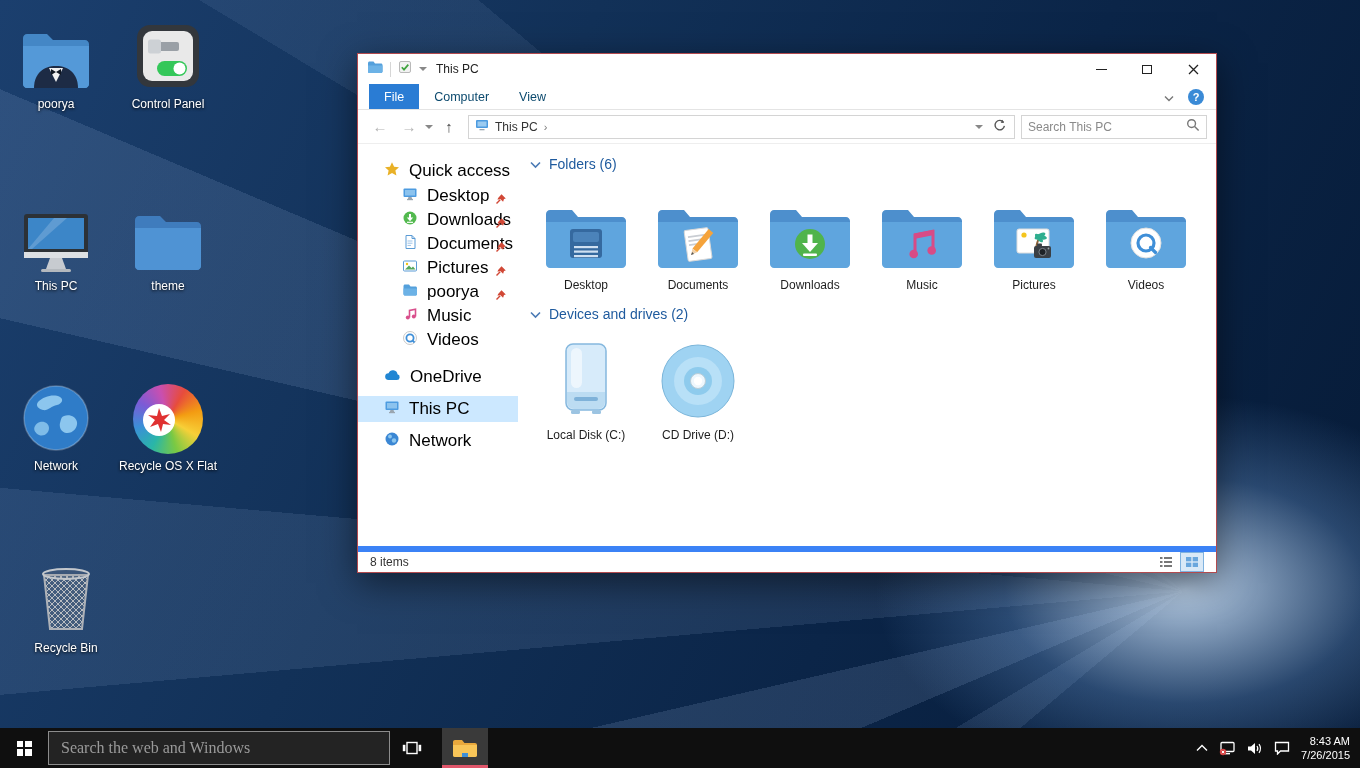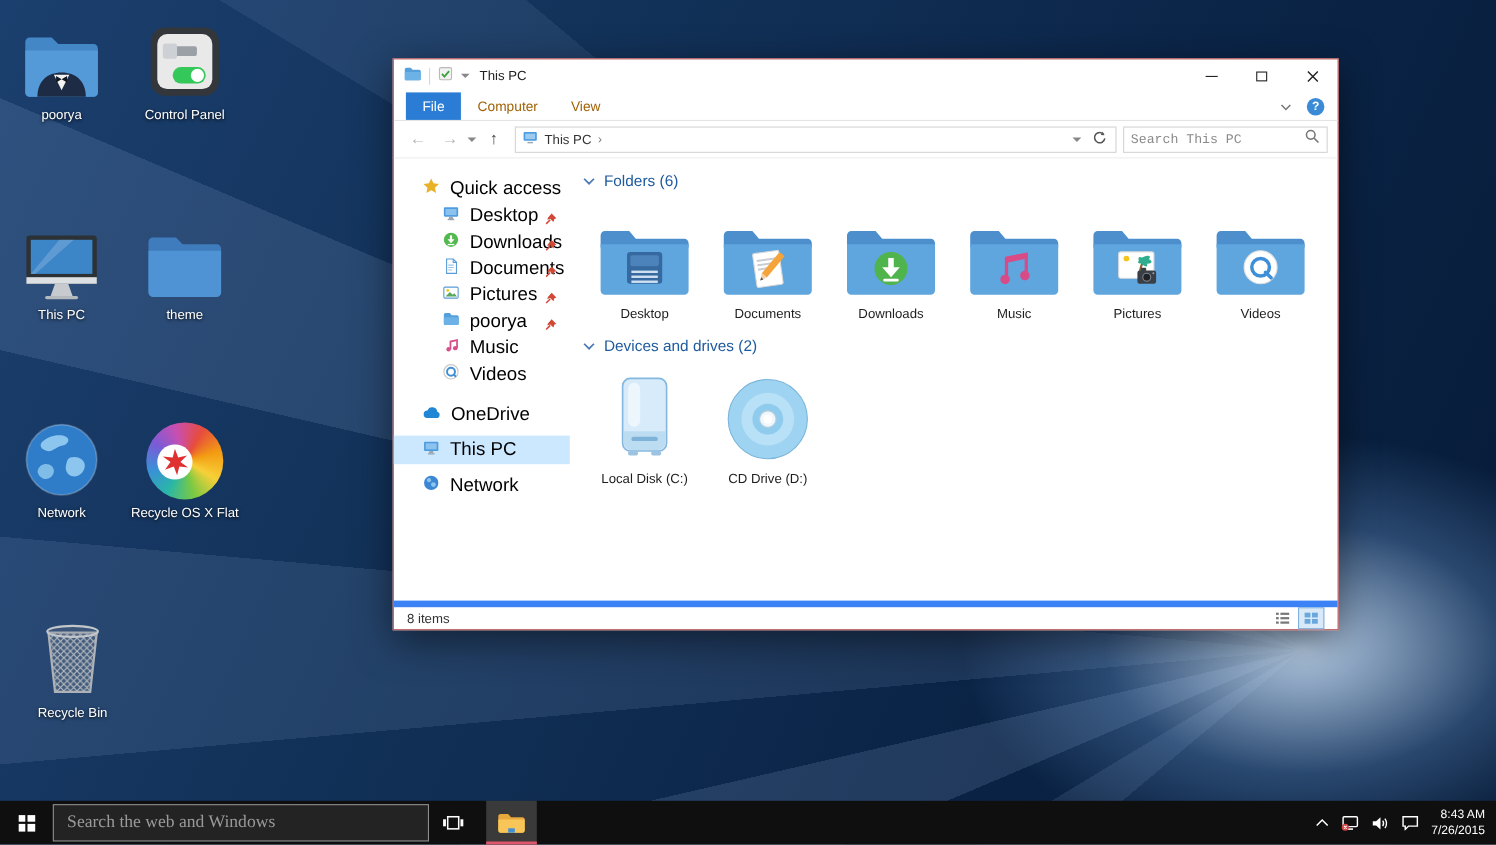--- a/index.html
+++ b/index.html
@@ -23,36 +23,36 @@
   .titlebar{height:30px;display:flex;align-items:center;padding-left:9px;flex-shrink:0}
   .tb-left{display:flex;align-items:center;gap:7px}
   .tb-sep{width:1px;height:15px;background:#d6d6d6}
   .tb-title{font-size:12px;color:#222;margin-left:9px}
   .tb-controls{margin-left:auto;display:flex;height:100%}
   .tb-btn{width:46px;height:100%;display:flex;align-items:center;justify-content:center;cursor:pointer}
   .glyph-min{width:11px;height:1px;background:#222}
   .glyph-max{width:10px;height:9px;border:1px solid #222}
   
   .ribbon{height:26px;display:flex;align-items:stretch;border-bottom:1px solid #e4e4e4;flex-shrink:0;padding-left:11px}
-  .rtab{display:flex;align-items:center;padding:0 15px;font-size:12.5px;color:#a16207;cursor:pointer}
+  .rtab{display:flex;align-items:center;padding:0 15px;font-size:12.5px;color:#0c4a6e;cursor:pointer}
   .rtab.active{background:#2a7cd4;color:#fff}
   .ribbon-right{margin-left:auto;display:flex;align-items:center;gap:14px;padding-right:12px}
   .help-btn{width:16px;height:16px;border-radius:50%;background:#3a8ad6;color:#fff;font-size:11px;font-weight:bold;
     display:flex;align-items:center;justify-content:center;cursor:pointer}
   
   .addr-row{height:34px;display:flex;align-items:center;padding:0 9px;gap:3px;border-bottom:1px solid #eee;flex-shrink:0}
   .nav-btn{width:26px;height:26px;display:flex;align-items:center;justify-content:center;font-size:15px;cursor:pointer}
   .nav-dim{color:#b2b2b2}.nav-dark{color:#4a4a4a}
   .caret{width:0;height:0;border-left:4px solid transparent;border-right:4px solid transparent;border-top:4px solid #888}
   .addressbar{flex:1;height:24px;border:1px solid #d4d4d4;display:flex;align-items:center;padding:0 6px;gap:6px;
     font-size:12px;color:#333;background:#fff;margin:0 3px;cursor:text}
   .crumb-sep{color:#777;font-size:11px}
   .addr-right{margin-left:auto;display:flex;align-items:center;gap:10px;padding-right:2px}
   .searchbox{width:186px;height:24px;border:1px solid #d4d4d4;display:flex;align-items:center;padding:0 6px;background:#fff}
-  .searchbox input{flex:1;border:none;outline:none;font-size:12px;color:#b91c1c;font-family:Liberation Mono, monospace;background:transparent}
+  .searchbox input{flex:1;border:none;outline:none;font-size:12px;color:#b91c1c;font-family:Liberation Sans, sans-serif;background:transparent}
   .searchbox input::placeholder{color:#8a8a8a}
   
   .win-body{flex:1;display:flex;min-height:0}
   .sidebar{width:160px;flex-shrink:0;padding-top:14px}
   .nav-item{height:24px;display:flex;align-items:center;font-size:17px;color:#000000;gap:9px;position:relative;cursor:pointer}
   .nav-item.root{padding-left:26px;height:26px}
   .nav-item.child{padding-left:44px}
   .nav-item.selected{background:#cce8ff}
   .gap-top{margin-top:12px}
   .pin{position:absolute;right:11px;top:6px}

